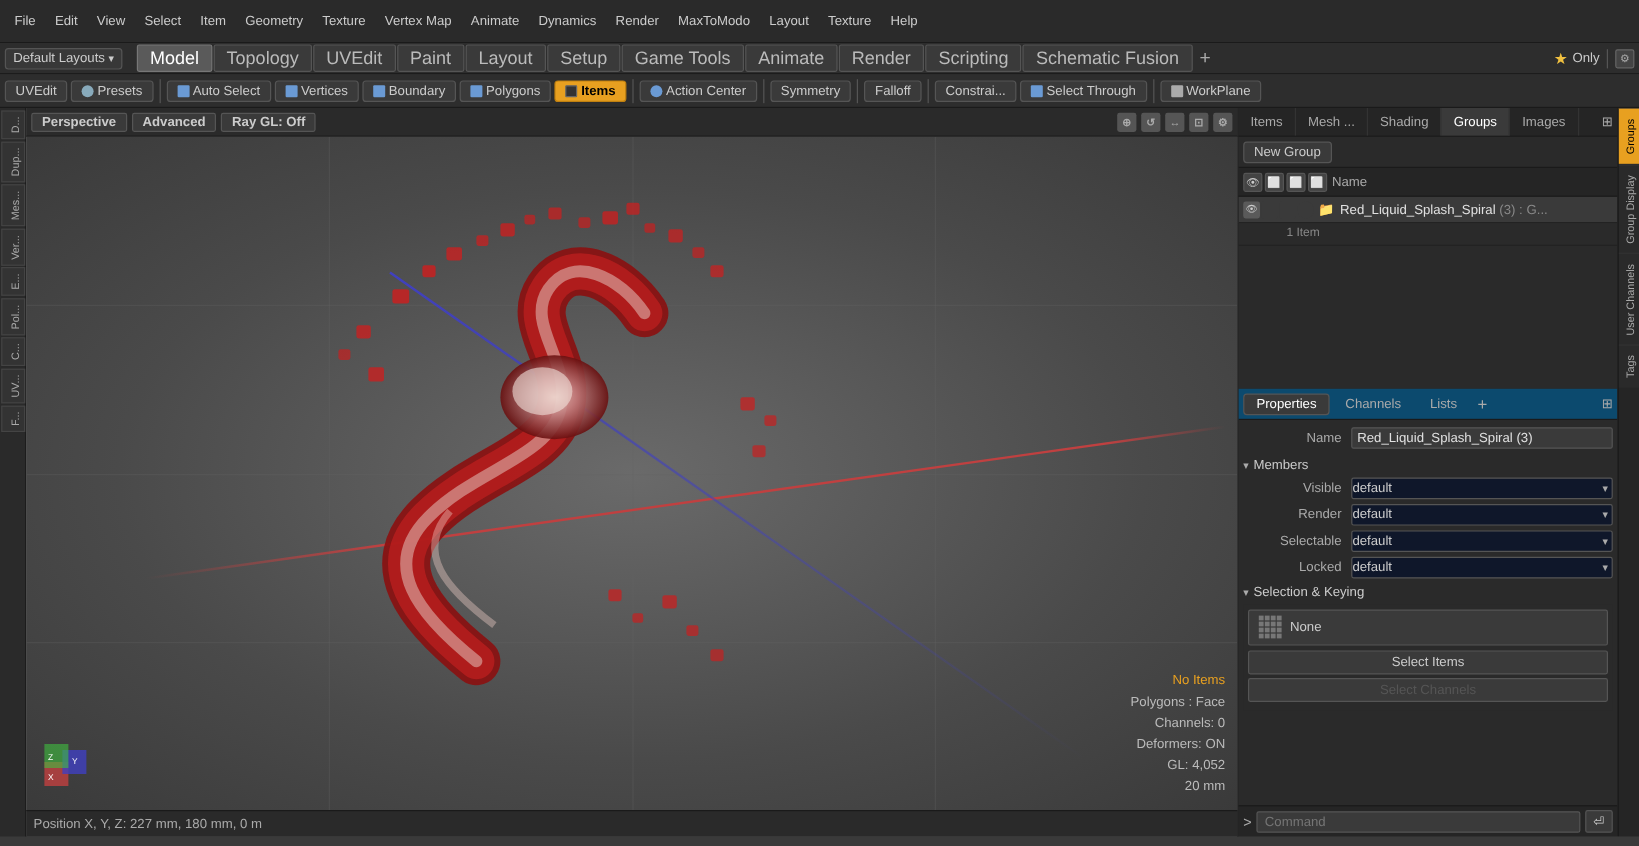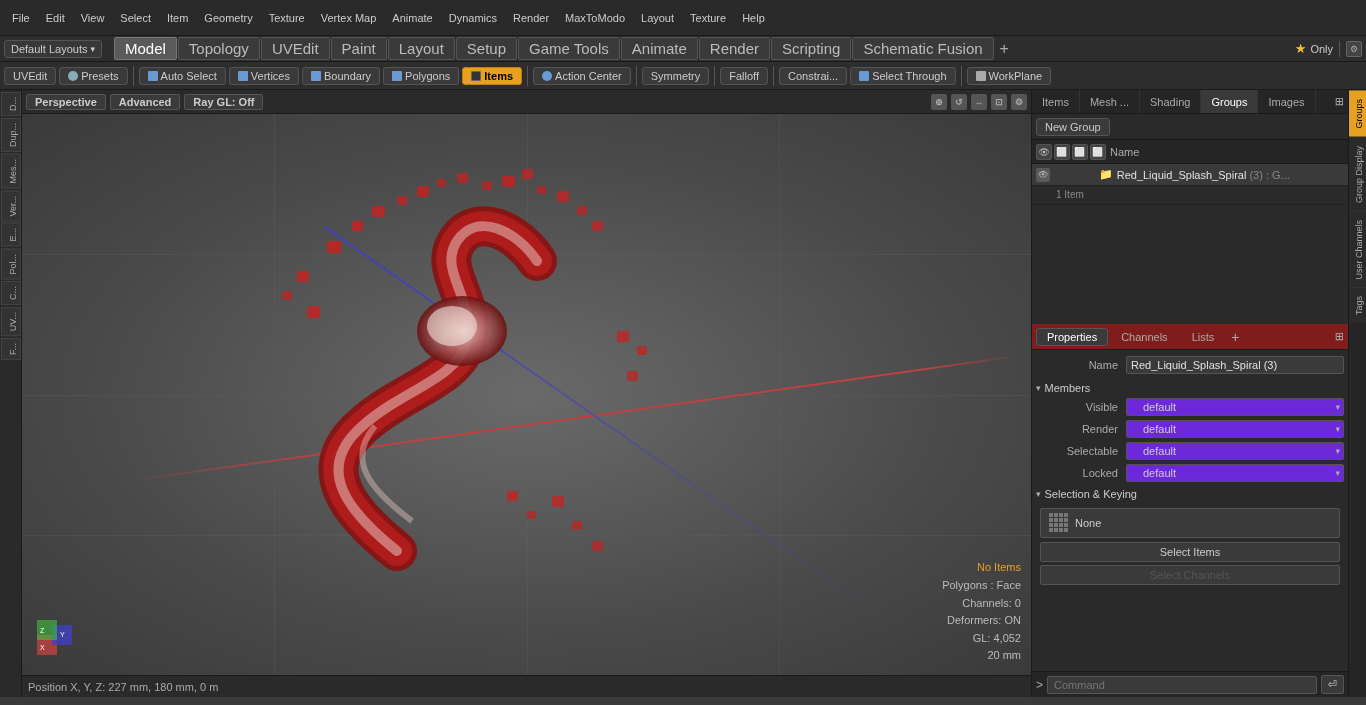--- a/index.html
+++ b/index.html
@@ -71,36 +71,36 @@
     #group-list-header { background: #252525; height: 24px; display: flex; align-items: center; padding: 0 4px; border-bottom: 1px solid #1a1a1a; }
     .glh-col { color: #aaa; font-size: 11px; flex: 1; }
     .icon-btn { width: 16px; height: 16px; background: #444; border: 1px solid #555; border-radius: 2px; cursor: pointer; display: flex; align-items: center; justify-content: center; font-size: 9px; color: #ccc; }
     
     
     #group-list { flex: 1; background: #2a2a2a; overflow-y: auto; min-height: 120px; max-height: 160px; }
     .group-item { display: flex; align-items: center; padding: 2px 4px; height: 22px; border-bottom: 1px solid #222; cursor: pointer; background: #3a3a3a; }
     .gi-icons { display: flex; gap: 1px; align-items: center; margin-right: 4px; }
     .gi-eye { width: 14px; height: 14px; background: #5a5a5a; border-radius: 2px; display: flex; align-items: center; justify-content: center; font-size: 8px; }
     .gi-name { flex: 1; color: #e0e0e0; font-size: 11px; }
-    #props-tabs { background: #7f1d1d; height: 26px; display: flex; align-items: center; border-bottom: 1px solid #1a1a1a; padding: 0 4px; gap: 2px; }
+    #props-tabs { background: #0c4a6e; height: 26px; display: flex; align-items: center; border-bottom: 1px solid #1a1a1a; padding: 0 4px; gap: 2px; }
     .pt-tab { padding: 2px 10px; color: #aaa; cursor: pointer; font-size: 11px; border: 1px solid transparent; border-radius: 3px; }
     .pt-tab.active { color: #fff; background: #3a3a3a; border-color: #555; }
     .pt-plus { color: #aaa; margin-left: 4px; cursor: pointer; font-size: 14px; }
     .pt-expand { margin-left: auto; color: #aaa; cursor: pointer; }
     
     
     #props-content { flex: 1; overflow-y: auto; padding: 4px; background: #2a2a2a; }
     .prop-name-row { display: flex; align-items: center; margin-bottom: 6px; padding: 2px 0; }
     .prop-label { color: #aaa; font-size: 11px; width: 90px; text-align: right; padding-right: 8px; }
     .prop-input { flex: 1; background: #3a3a3a; border: 1px solid #555; color: #e0e0e0; font-size: 11px; padding: 2px 4px; border-radius: 2px; }
     .section-header { color: #ccc; font-size: 11px; margin: 6px 0 4px 0; display: flex; align-items: center; gap: 4px; cursor: pointer; }
     .section-header:before { content: '▾'; font-size: 9px; color: #aaa; }
     .prop-row { display: flex; align-items: center; margin-bottom: 4px; }
     .prop-select-wrap { flex: 1; position: relative; display: flex; }
-    .prop-select-wrap select { flex: 1; background: #6d28d9; border: 1px solid #555; color: #ccc; font-size: 11px; padding: 2px 16px; border-radius: 2px; appearance: none; cursor: pointer; }
+    .prop-select-wrap select { flex: 1; background: #0f172a; border: 1px solid #555; color: #ccc; font-size: 11px; padding: 2px 0; border-radius: 2px; appearance: none; cursor: pointer; }
     .prop-select-wrap:after { content: '▾'; position: absolute; right: 4px; top: 50%; transform: translateY(-50%); color: #aaa; pointer-events: none; font-size: 9px; }
     
     
     #sel-keying { padding: 4px; background: #2a2a2a; }
     .sk-none-btn { background: #3a3a3a; border: 1px solid #555; color: #ccc; padding: 4px 8px; border-radius: 2px; cursor: pointer; display: flex; align-items: center; gap: 6px; margin-bottom: 4px; width: 100%; font-size: 11px; }
     .sk-grid-icon { width: 20px; height: 20px; display: grid; grid-template-columns: repeat(4,4px); grid-template-rows: repeat(4,4px); gap: 1px; }
     .sk-grid-cell { background: #777; }
     .sk-btn { background: #3a3a3a; border: 1px solid #555; color: #ccc; padding: 3px 8px; border-radius: 2px; cursor: pointer; font-size: 11px; width: 100%; text-align: center; margin-bottom: 3px; }
     .sk-btn.disabled { color: #555; cursor: default; }
     
@@ -384,21 +384,21 @@
               <div class="gi-eye" style="background:#3a3a3a;"></div>
               <div class="gi-eye" style="background:#3a3a3a;"></div>
               <div class="gi-eye" style="background:#3a3a3a;border-radius:50%;"></div>
             </div>
             <div style="margin-right:4px;">📁</div>
             <div class="gi-name">
               <span>Red_Liquid_Splash_Spiral</span>
               <span style="color:#888;">(3) : G...</span>
             </div>
           </div>
-          <div style="padding-left:24px;color:#888;font-size:10px;line-height:1.8;border-bottom:1px solid #222;">1 Item</div>
+          <div style="padding-left:40px;color:#888;font-size:10px;line-height:1.8;border-bottom:1px solid #222;">1 Item</div>
         </div>
 
         <div id="props-tabs">
           <div class="pt-tab active">Properties</div>
           <div class="pt-tab">Channels</div>
           <div class="pt-tab">Lists</div>
           <span class="pt-plus">+</span>
           <div class="pt-expand">⊞</div>
         </div>
 

